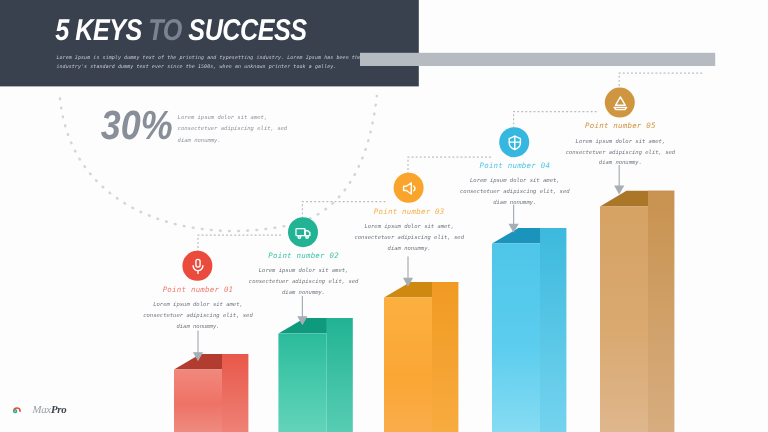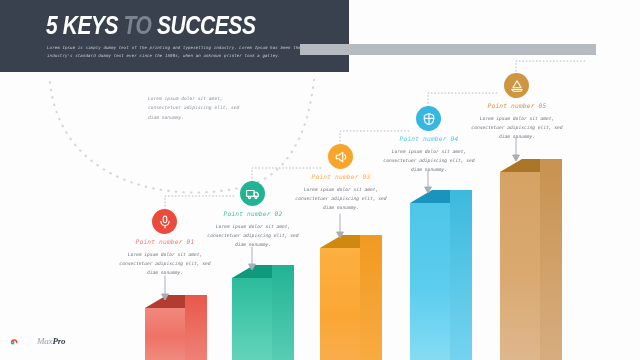--- a/index.html
+++ b/index.html
@@ -70,21 +70,21 @@
   .pt-body {
     position:absolute; width:104px; text-align:center;
     font-family:"DejaVu Sans Mono", monospace;
     font-size:4.6px; line-height:2.0; color:#6d737c;
   }
 
   
   .conn { position:absolute; pointer-events:none; }
 
   
-  .logo { position:absolute; left:10px; top:337px; display:flex; align-items:center; gap:18px; }
+  .logo { position:absolute; left:10px; top:337px; display:flex; align-items:center; gap:8px; }
   .logo-mark { width:9px; height:9px; display:block; }
   .logo-text {
     font-family:"Liberation Serif", serif;
     font-size:9px; line-height:1; letter-spacing:-0.2px;
   }
   .logo-text .max { color:#9aa0a8; }
   .logo-text .pro { color:#3b434f; font-weight:bold; }
 </style>
 </head>
 <body>
@@ -96,20 +96,23 @@
   <div class="header-title"><span>5 KEYS </span><span class="dim">TO</span><span> SUCCESS</span></div>
 
   <div class="header-body">Lorem Ipsum is simply dummy text of the printing and typesetting industry. Lorem Ipsum has been the industry's standard dummy text ever since the 1500s, when an unknown printer took a galley.</div>
 
   <div class="gray-bar"></div>
 
   <svg class="arc" viewBox="0 0 268 120">
     <path d="M2,4 C12,104 120,128 200,108 C240,96 260,56 266,2" fill="none" stroke="#d2d6da" stroke-width="2.1" stroke-linecap="round" stroke-dasharray="0.6 7"></path>
   </svg>
 
+  <div class="pct-wrap">
+    <div class="pct-num">30%</div>
+  </div>
   <div class="pct-text">Lorem ipsum dolor sit amet, consectetuer adipiscing elit, sed diam nonummy.</div>
 
   <svg class="bars" viewBox="0 0 640 360">
     <defs>
       <linearGradient id="g1" x1="0" y1="0" x2="0" y2="1">
         <stop offset="0%" stop-color="#f1887c"></stop>
           <stop offset="55%" stop-color="#ef7266"></stop>
           <stop offset="100%" stop-color="#ef8b80"></stop>
       </linearGradient>
       <linearGradient id="g1b" x1="0" y1="0" x2="0" y2="1">

